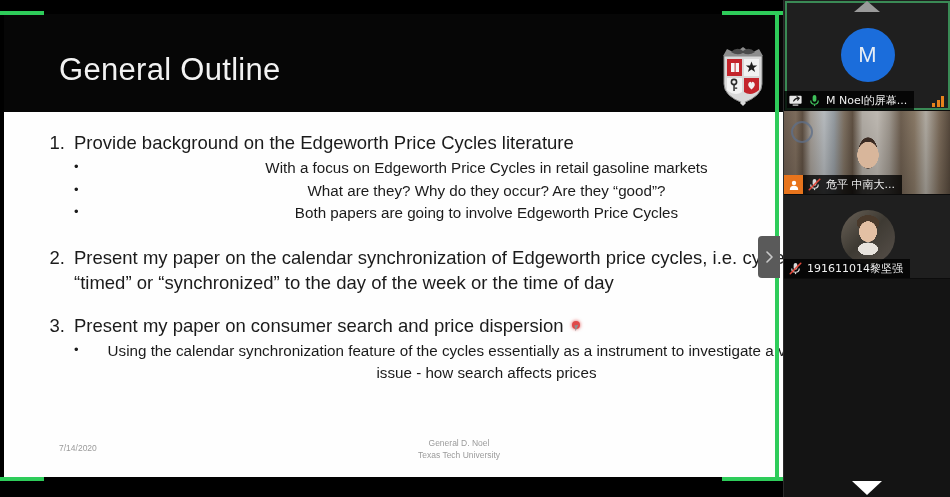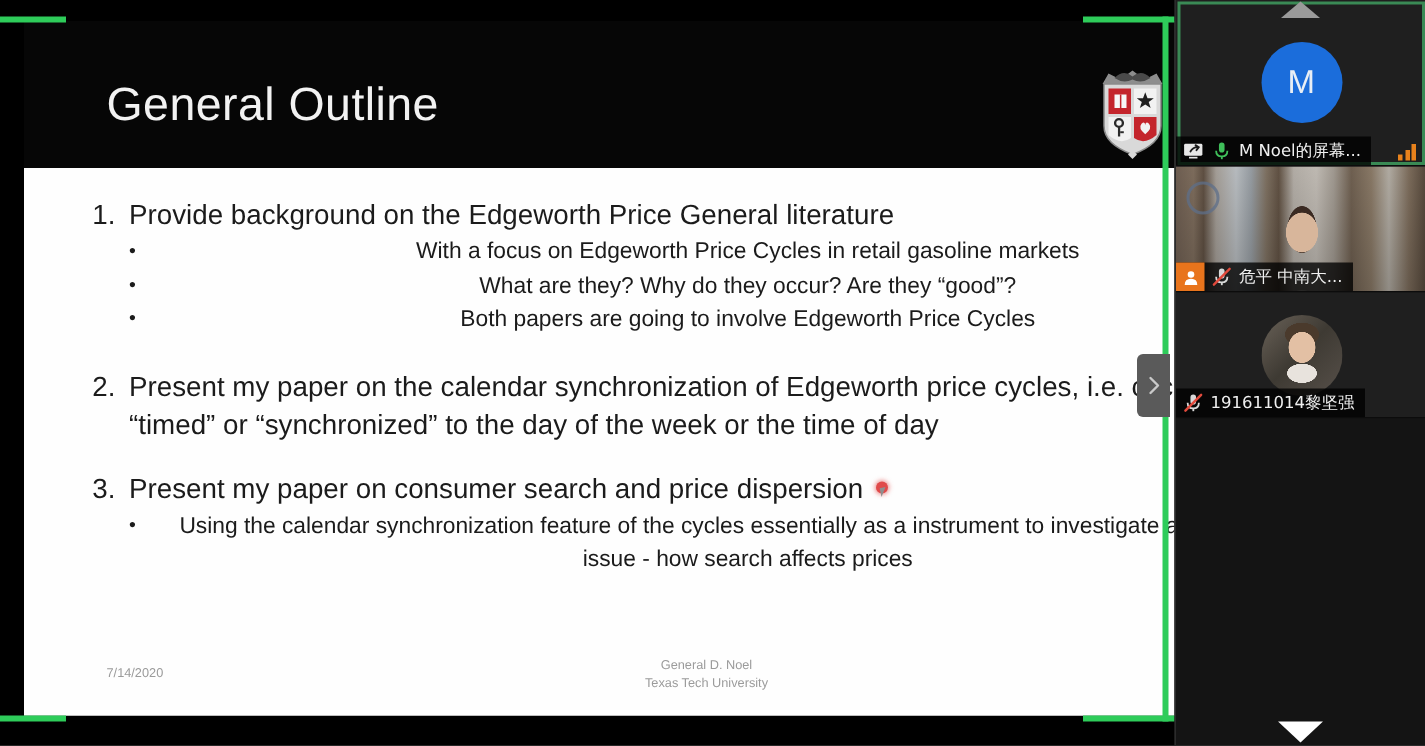--- a/index.html
+++ b/index.html
@@ -19,21 +19,21 @@
   
   .green-line { position: absolute; background: #2ecc5a; z-index: 40; }
   .gl-top-left   { left: 0;   top: 11px;  width: 44px;  height: 4px; }
   .gl-top-right  { left: 722px; top: 11px; width: 61px; height: 4px; }
   .gl-right      { left: 775px; top: 11px; width: 4px;  height: 470px; }
   .gl-bot-left   { left: 0;   top: 477px; width: 44px;  height: 4px; }
   .gl-bot-right  { left: 722px; top: 477px; width: 61px; height: 4px; }
 
   
   #slide {
-    position: absolute; left: 16px; top: 14px; width: 910px; height: 463px;
+    position: absolute; left: 4px; top: 14px; width: 910px; height: 463px;
     background: #fdfdfd;
   }
   #slide-header {
     position: relative; height: 98px; background: #060606;
   }
   #slide-title {
     position: absolute; left: 55px; top: 38px;
     font-size: 31px; color: #f2f2f2; font-weight: 400;
     letter-spacing: .3px;
     font-family: "Liberation Sans", sans-serif;
@@ -259,21 +259,21 @@
           <rect x="17.8" y="43.5" width="2.4" height="1.3" fill="#2b2b2b"></rect>
           <path d="M34.5 45.5 Q29.5 41.5 32 38.5 Q34.3 36.6 34.5 39.4 Q34.7 36.6 37 38.5 Q39.5 41.5 34.5 45.5 Z" fill="#f2f2f2"></path>
           <path d="M26 56 L23 59 L26 62 L29 59 Z" fill="#d9d9d9"></path>
         </svg>
       </div>
 
       <div id="slide-body">
 
         <div class="num-item">
           <div class="num-marker">1.</div>
-          <div class="num-text">Provide background on the Edgeworth Price General literature</div>
+          <div class="num-text">Provide background on the Edgeworth Price Cycles literature</div>
         </div>
         <ul class="sub-list">
           <li>With a focus on Edgeworth Price Cycles in retail gasoline markets</li>
           <li>What are they? Why do they occur? Are they “good”?</li>
           <li> Both papers are going to involve Edgeworth Price Cycles</li>
         </ul>
 
         <div class="block-gap"></div>
 
         <div class="num-item">

